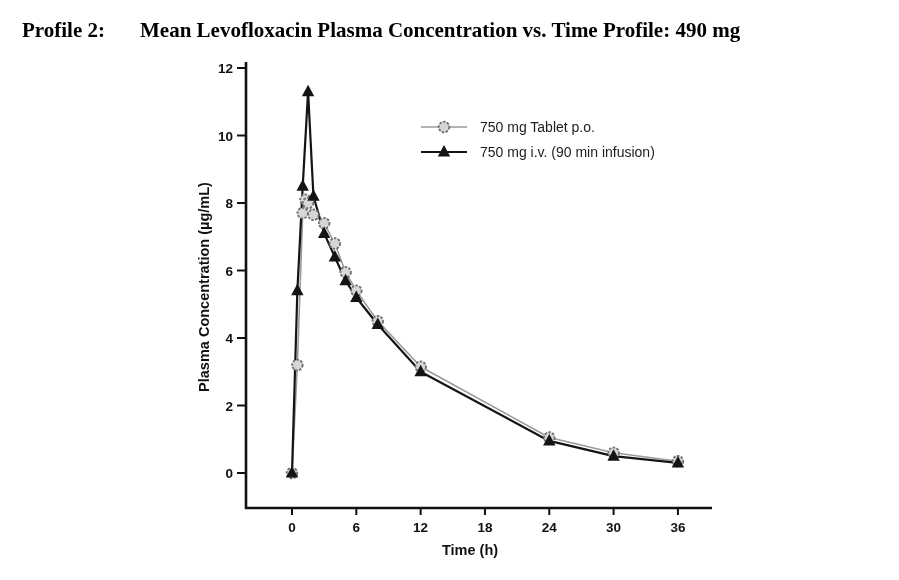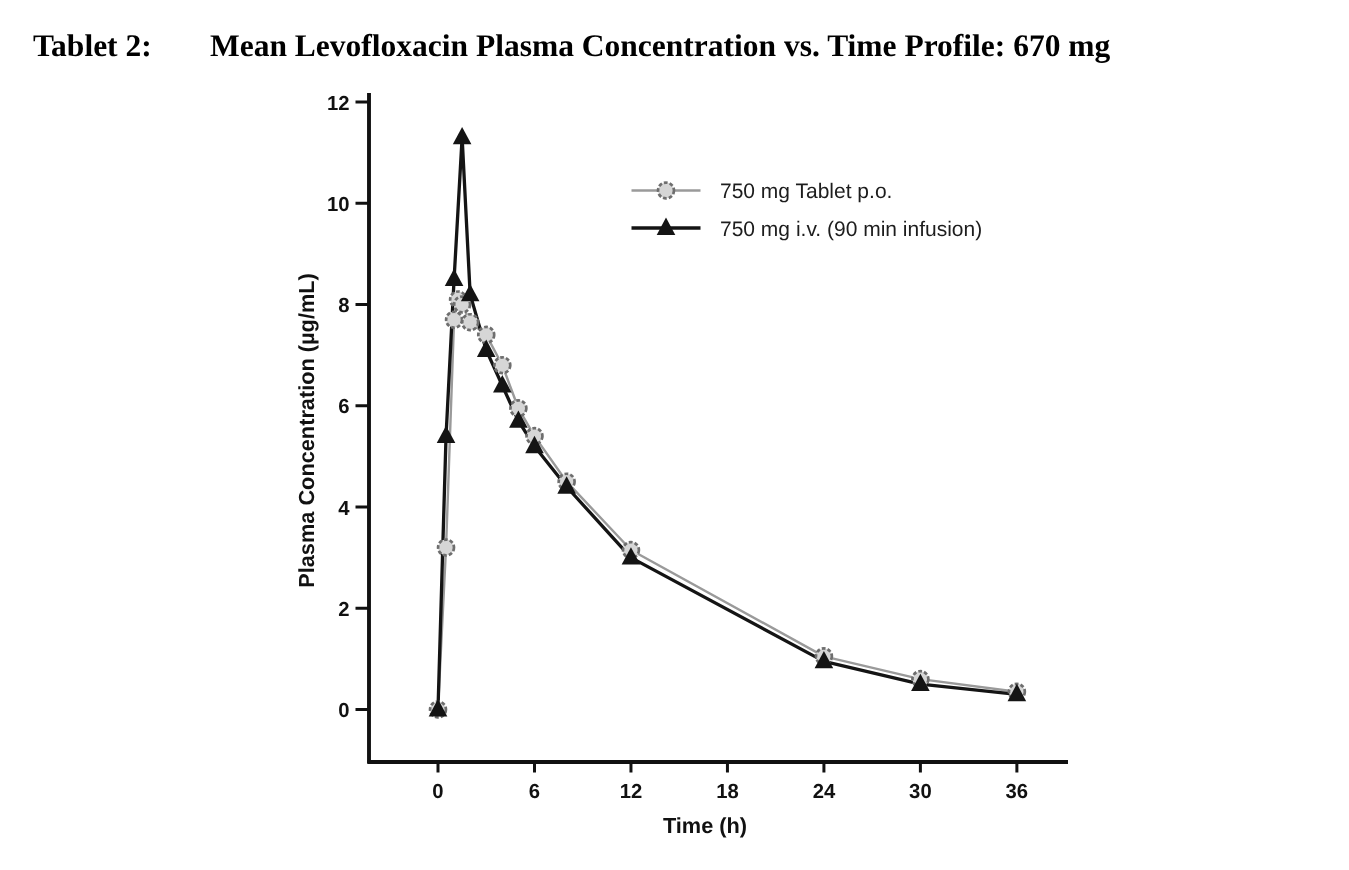--- a/index.html
+++ b/index.html
@@ -11,21 +11,21 @@
   svg text{font-family:"Liberation Sans",sans-serif;}
   .tick-label{font-size:13.5px;font-weight:bold;fill:#111;}
   .axis-title{font-size:14.5px;font-weight:bold;fill:#111;}
   .legend-label{font-size:14px;fill:#1d1d1d;}
 </style>
 </head>
 <body>
 
 <div class="page">
   <div class="figure-caption">
-    <span class="cap-label">Tablet 2:</span><span>Mean Levofloxacin Plasma Concentration vs. Time Profile: 670 mg</span>
+    <span class="cap-label">Profile 2:</span><span>Mean Levofloxacin Plasma Concentration vs. Time Profile: 490 mg</span>
   </div>
   <svg id="chart" width="899" height="580" viewBox="0 0 899 580" style="position:absolute;left:0;top:0;">
       <line x1="246" y1="62" x2="246" y2="509" stroke="#111111" stroke-width="2.6"></line>
       <line x1="245" y1="508" x2="712" y2="508" stroke="#111111" stroke-width="2.6"></line>
       <line x1="237" y1="473" x2="246" y2="473" stroke="#111111" stroke-width="2"></line>
       <text x="233" y="478" class="tick-label" text-anchor="end">0</text>
       <line x1="237" y1="405.5" x2="246" y2="405.5" stroke="#111111" stroke-width="2"></line>
       <text x="233" y="410.5" class="tick-label" text-anchor="end">2</text>
       <line x1="237" y1="338" x2="246" y2="338" stroke="#111111" stroke-width="2"></line>
       <text x="233" y="343" class="tick-label" text-anchor="end">4</text>

